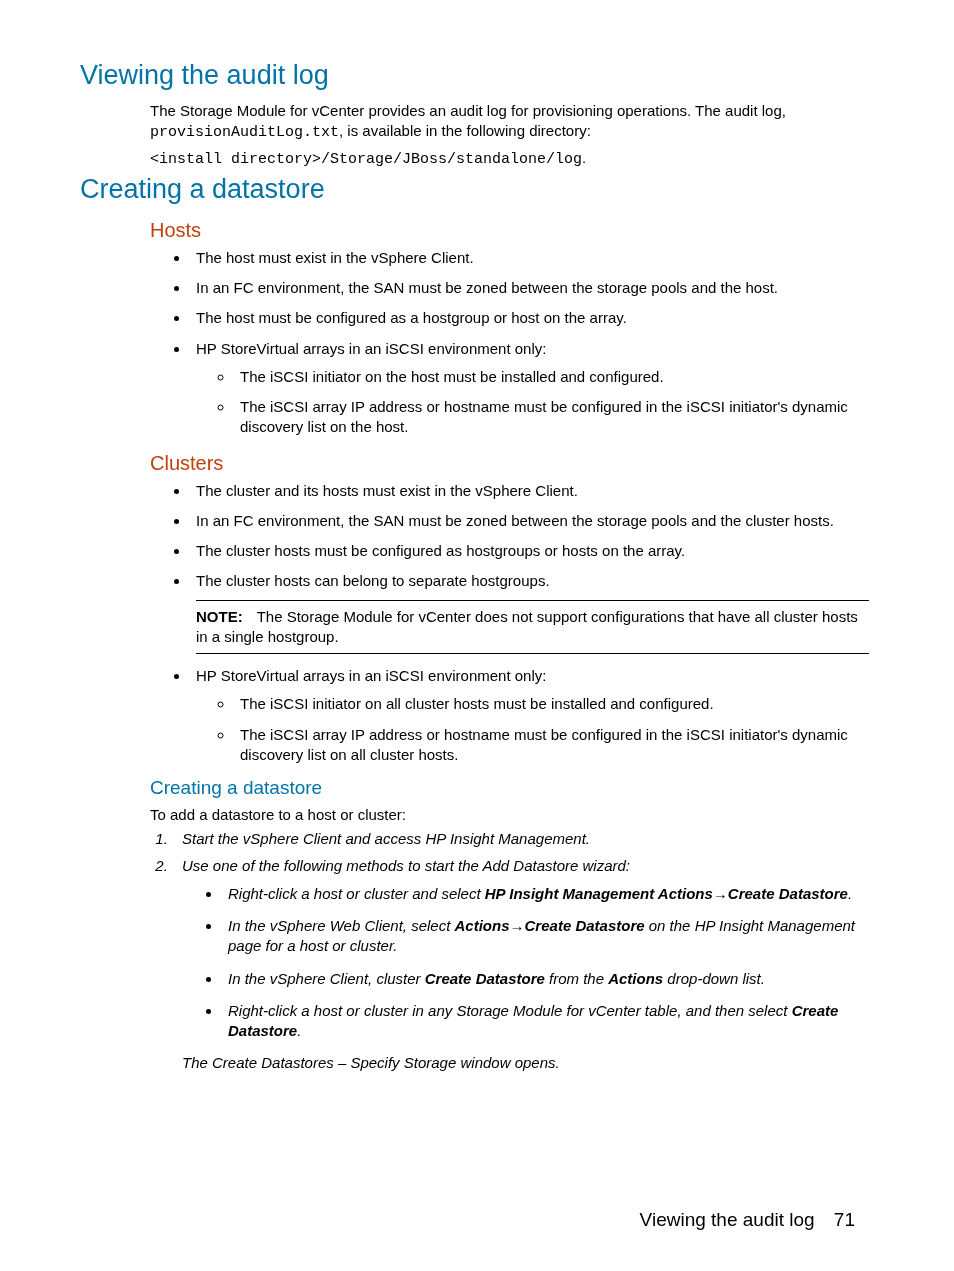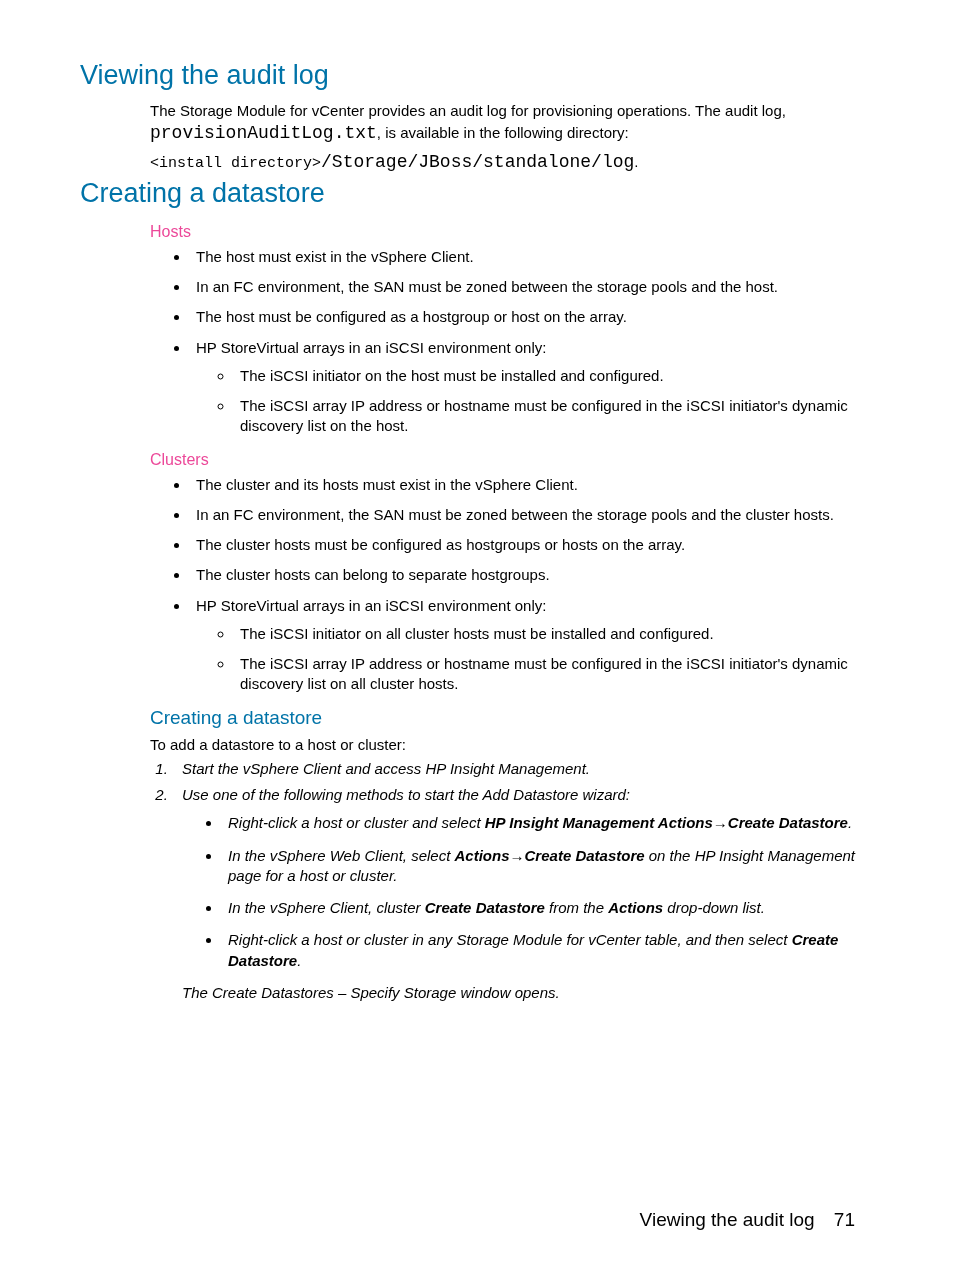--- a/index.html
+++ b/index.html
@@ -19,42 +19,42 @@
   h1 {
     font-family: Arial, Helvetica, sans-serif;
     font-weight: 300;
     font-size: 27px;
     color: #0073a8;
     margin: 0 0 10px 0;
   }
   h2 {
     font-family: Arial, Helvetica, sans-serif;
     font-weight: 400;
-    font-size: 16px;
-    color: #ec4899;
+    font-size: 20px;
+    color: #c2410c;
     margin: 14px 0 6px 0;
   }
   h3 {
     font-family: Arial, Helvetica, sans-serif;
     font-weight: 400;
     font-size: 19px;
     color: #0073a8;
     margin: 12px 0 6px 0;
   }
   .body-text {
     font-size: 15px;
     line-height: 1.35;
     margin: 4px 0 4px 70px;
   }
   .body-text-noindent {
     font-size: 15px;
     line-height: 1.35;
     margin: 4px 0 4px 70px;
   }
-  .mono { font-family: "Courier New", monospace; font-size: 18px; }
+  .mono { font-family: "Courier New", monospace; font-size: 15px; }
   .mono-italic { font-family: "Courier New", monospace; font-size: 15px; }
   ul.bullets {
     list-style: disc;
     padding-left: 0;
     margin: 6px 0 6px 110px;
   }
   ul.bullets > li {
     font-size: 15px;
     line-height: 1.35;
     margin-bottom: 10px;
@@ -144,20 +144,23 @@
 
   <div class="sub-section">
     <h2>Clusters</h2>
   </div>
   <ul class="bullets">
     <li>The cluster and its hosts must exist in the vSphere Client.</li>
     <li>In an FC environment, the SAN must be zoned between the storage pools and the cluster hosts.</li>
     <li>The cluster hosts must be configured as hostgroups or hosts on the array.</li>
     <li>
       <span>The cluster hosts can belong to separate hostgroups.</span>
+      <div class="note-box">
+        <span class="note-label">NOTE:</span><span>The Storage Module for vCenter does not support configurations that have all cluster hosts in a single hostgroup.</span>
+      </div>
     </li>
     <li>
       <span>HP StoreVirtual arrays in an iSCSI environment only:</span>
       <ul class="circles">
         <li>The iSCSI initiator on all cluster hosts must be installed and configured.</li>
         <li>The iSCSI array IP address or hostname must be configured in the iSCSI initiator's dynamic discovery list on all cluster hosts.</li>
       </ul>
     </li>
   </ul>
 

